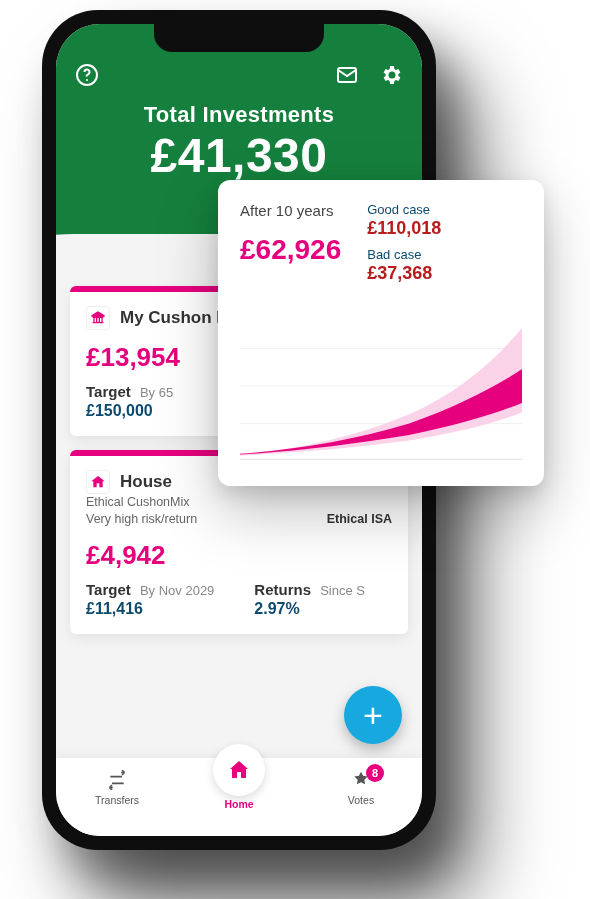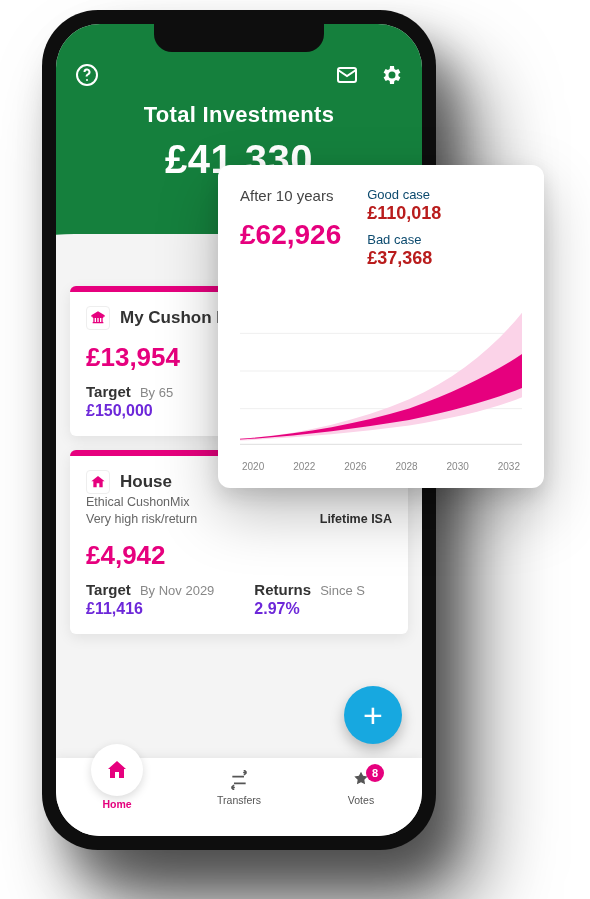--- a/index.html
+++ b/index.html
@@ -48,39 +48,39 @@
     background: #f4f4f4;
     border-radius: 50% / 100%;
   }
   .hdr-icons {
     position: absolute; top: 38px; left: 18px; right: 18px;
     display: flex; justify-content: space-between; align-items: center;
   }
   .hdr-icons .right { display: flex; gap: 18px; }
   .ico { width: 26px; height: 26px; display: inline-flex; align-items: center; justify-content: center; }
   .hdr h2 { font-size: 22px; font-weight: 700; margin-top: 28px; letter-spacing: .3px; }
-  .hdr .amt { font-size: 40px; font-weight: 800; margin-top: 9px; letter-spacing: .5px; }
+  .hdr .amt { font-size: 48px; font-weight: 800; margin-top: 0; letter-spacing: .5px; }
 
   
   .cards { position: absolute; top: 262px; left: 14px; right: 14px; display: flex; flex-direction: column; gap: 14px; }
   .card {
     background: #fff;
     border-radius: 6px;
     border-top: 6px solid #e6007e;
     padding: 14px 16px 16px;
     box-shadow: 0 4px 14px rgba(0,0,0,.08);
   }
   .card .title-row { display: flex; align-items: center; gap: 10px; font-weight: 700; font-size: 17px; color: #333; }
   .card .sq { width: 24px; height: 24px; border-radius: 4px; background: #fff; border: 1px solid #eee; display: flex; align-items: center; justify-content: center; }
   .card .sub { font-size: 12.5px; color: #666; line-height: 1.35; display: flex; justify-content: space-between; align-items: flex-end; }
   .card .big { color: #e6007e; font-size: 26px; font-weight: 800; margin-top: 12px; }
   .card .cols { margin-top: 10px; display: flex; gap: 40px; }
   .col .lbl { font-size: 15px; font-weight: 700; color: #333; }
   .col .lbl small { font-weight: 400; color: #888; font-size: 13px; margin-left: 5px; }
-  .col .val { font-size: 16px; font-weight: 800; color: #6d28d9; margin-top: 2px; }
+  .col .val { font-size: 16px; font-weight: 800; color: #0c4a6e; margin-top: 2px; }
 
   
   .nav {
     position: absolute; left: 0; right: 0; bottom: 0;
     height: 78px; background: #fff;
     display: flex; justify-content: space-around; align-items: flex-start;
     padding-top: 10px;
     box-shadow: 0 -2px 10px rgba(0,0,0,.06);
   }
   .nav-item { text-align: center; font-size: 10.5px; color: #555; position: relative; width: 90px; }
@@ -105,21 +105,21 @@
     width: 58px; height: 58px; border-radius: 50%;
     background: #17a8e0; color: #fff;
     display: flex; align-items: center; justify-content: center;
     font-size: 34px; font-weight: 300;
     box-shadow: 0 6px 14px rgba(0,0,0,.25);
   }
 
   
   .overlay {
     position: absolute;
-    left: 218px; top: 165px;
+    left: 218px; top: 180px;
     width: 326px;
     background: #fff;
     border-radius: 12px;
     padding: 22px 22px 16px;
     box-shadow: 0 25px 60px rgba(0,0,0,.25), 0 8px 20px rgba(0,0,0,.12);
   }
   .ov-top { display: flex; gap: 26px; }
   .ov-left .t { font-size: 15px; color: #444; font-weight: 500; }
   .ov-left .a { font-size: 28px; font-weight: 800; color: #e6007e; margin-top: 15px; }
   .ov-right .t { font-size: 13px; color: #0c4a6e; }
@@ -189,57 +189,57 @@
                 <path d="M12 3 2 11h3v9h5v-6h4v6h5v-9h3z"></path>
               </svg>
           </span>
           <span>House</span>
         </div>
         <div class="sub">
           <div>
             <div>Ethical CushonMix</div>
             <div>Very high risk/return</div>
           </div>
-          <div style="font-weight:700;color:#333">Lifetime ISA</div>
+          <div style="font-weight:700;color:#333">Ethical ISA</div>
         </div>
         <div class="big">£4,942</div>
         <div class="cols">
           <div class="col">
             <div class="lbl"><span>Target</span> <small>By Nov 2029</small></div>
             <div class="val">£11,416</div>
           </div>
           <div class="col">
             <div class="lbl"><span>Returns</span> <small>Since S</small></div>
             <div class="val">2.97%</div>
           </div>
         </div>
       </div>
 
     </div>
 
     <div class="fab">+</div>
 
     <div class="nav">
+      <div class="nav-item">
+        <div class="iwrap">
+            <span>
+          <svg viewBox="0 0 24 24" width="20" height="20" fill="none" stroke="#555" stroke-width="2">
+                <path d="M17 3h4m0 0-3 3m3-3-3-3M7 21H3m0 0 3-3m-3 3 3 3M4 8h14M6 16h14"></path>
+              </svg>
+        </span>
+          </div>
+        <div>Transfers</div>
+      </div>
       <div class="nav-item active">
         <div class="home-bubble">
           <svg viewBox="0 0 24 24" width="24" height="24" fill="#e6007e">
               <path d="M12 3 3 11h2v9h5v-6h4v6h5v-9h2z"></path>
             </svg>
         </div>
         <div style="margin-top:30px">Home</div>
-      </div>
-      <div class="nav-item">
-        <div class="iwrap">
-            <span>
-          <svg viewBox="0 0 24 24" width="20" height="20" fill="none" stroke="#555" stroke-width="2">
-                <path d="M17 3h4m0 0-3 3m3-3-3-3M7 21H3m0 0 3-3m-3 3 3 3M4 8h14M6 16h14"></path>
-              </svg>
-        </span>
-          </div>
-        <div>Transfers</div>
       </div>
       <div class="nav-item">
         <div class="iwrap">
             <span>
           <svg viewBox="0 0 24 24" width="20" height="20" fill="#555">
                 <path d="m12 2 2.5 5 5.5.8-4 3.9.9 5.5L12 14.8 7.1 17.2l.9-5.5-4-3.9L9.5 7z"></path>
               </svg>
         </span>
           </div>
         <span class="badge">8</span>
@@ -270,22 +270,14 @@
       <line x1="0" y1="80" x2="300" y2="80" stroke="#eee"></line>
       <line x1="0" y1="120" x2="300" y2="120" stroke="#eee"></line>
       <line x1="0" y1="158" x2="300" y2="158" stroke="#ddd"></line>
 
       <path d="M0,152 C60,148 120,135 180,110 C230,88 270,55 300,18
                L300,108 C270,120 230,130 180,138 C120,146 60,151 0,154 Z" fill="#fbd3e8"></path>
 
       <path d="M0,152 C60,148 120,138 180,120 C230,102 270,82 300,62
                L300,98 C270,110 230,122 180,132 C120,142 60,149 0,153 Z" fill="#e6007e"></path>
     </svg>
-    <div class="xticks">
-      <span>2020</span>
-      <span>2022</span>
-      <span>2026</span>
-      <span>2028</span>
-      <span>2030</span>
-      <span>2032</span>
-    </div>
   </div>
 </div>
 
 </body></html>

